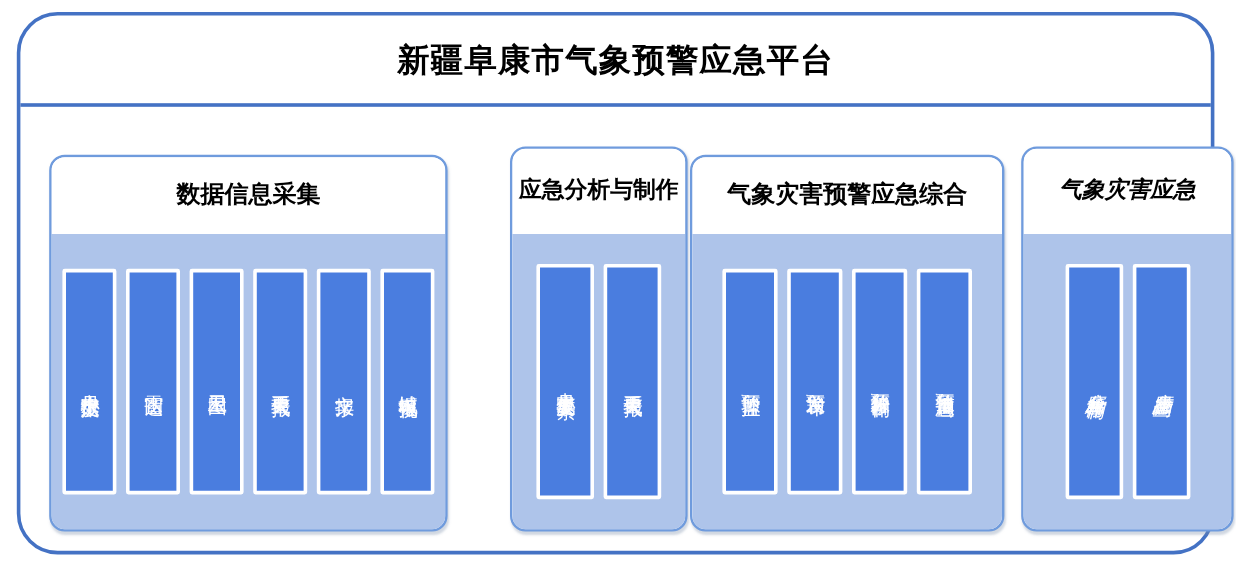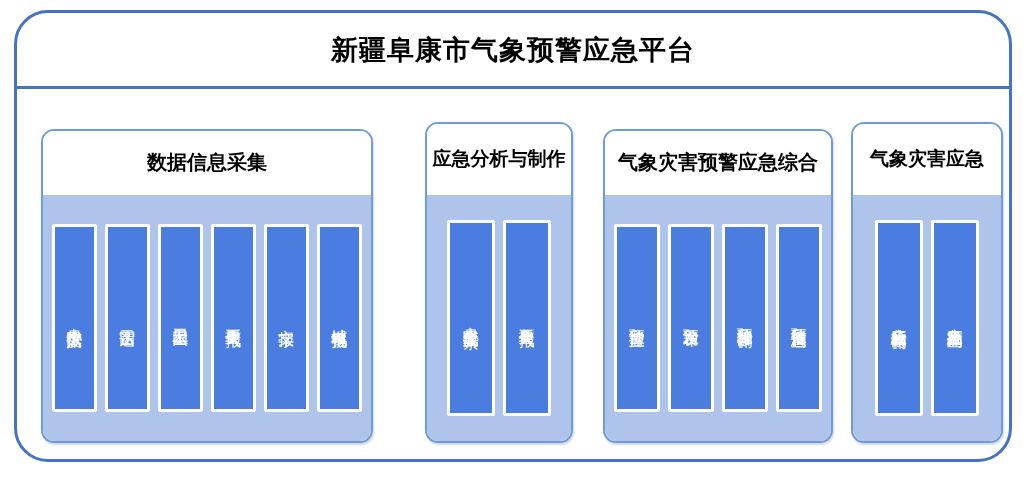--- a/index.html
+++ b/index.html
@@ -124,22 +124,22 @@
     color: #ffffff;
     line-height: 1.08;
     letter-spacing: 1px;
     white-space: nowrap;
     text-align: center;
   }
 
   
   #group-panel-0 { left: 24px;  top: 40px; width: 332px; height: 314px; }
   #group-panel-1 { left: 408px; top: 33px; width: 148px; height: 321px; }
-  #group-panel-2 { left: 586px; top: 40px; width: 230px; height: 314px; }
-  #group-panel-3 { left: 834px; top: 33px; width: 152px; height: 321px; }
+  #group-panel-2 { left: 558px; top: 40px; width: 262px; height: 314px; }
+  #group-panel-3 { left: 834px; top: 33px; width: 177px; height: 321px; font-style: italic; }
 
   #group-panel-1 .group-body,
   #group-panel-3 .group-body { top: 71px; }
   #group-panel-1 .group-header,
   #group-panel-3 .group-header { height: 71px; }
 
   #group-panel-1 .item-box,
   #group-panel-3 .item-box { height: 196px; width: 48px; }
   #group-panel-2 .item-box { width: 46px; }
   #group-panel-0 .item-box { width: 45px; }

